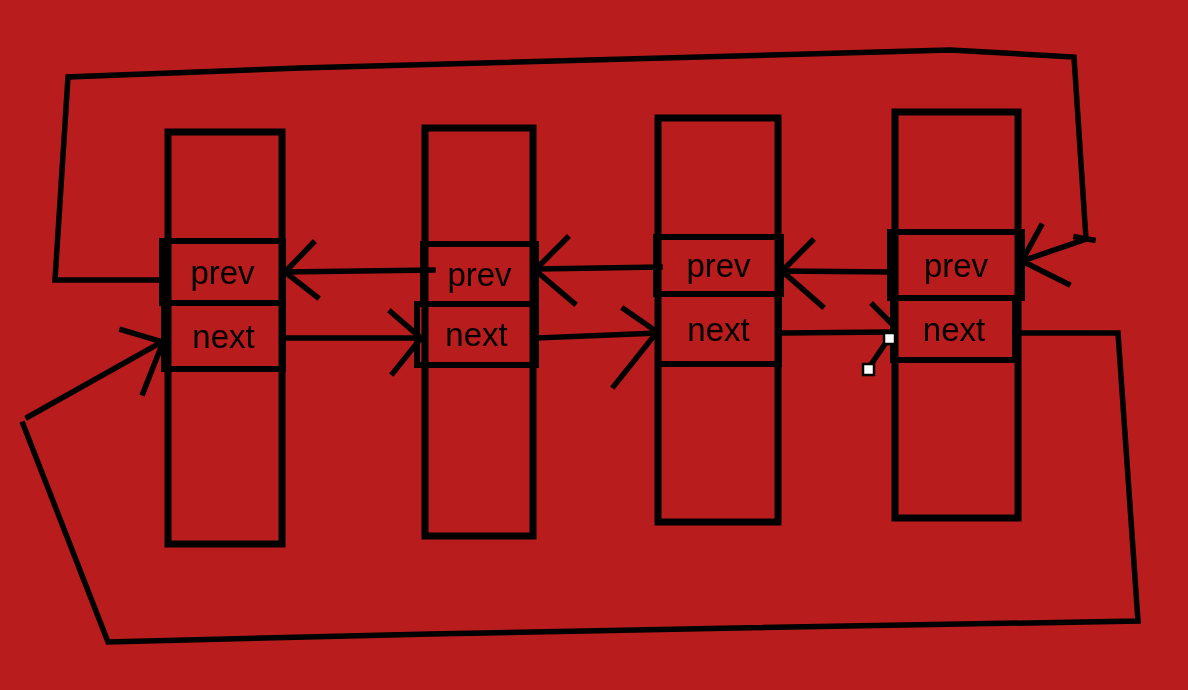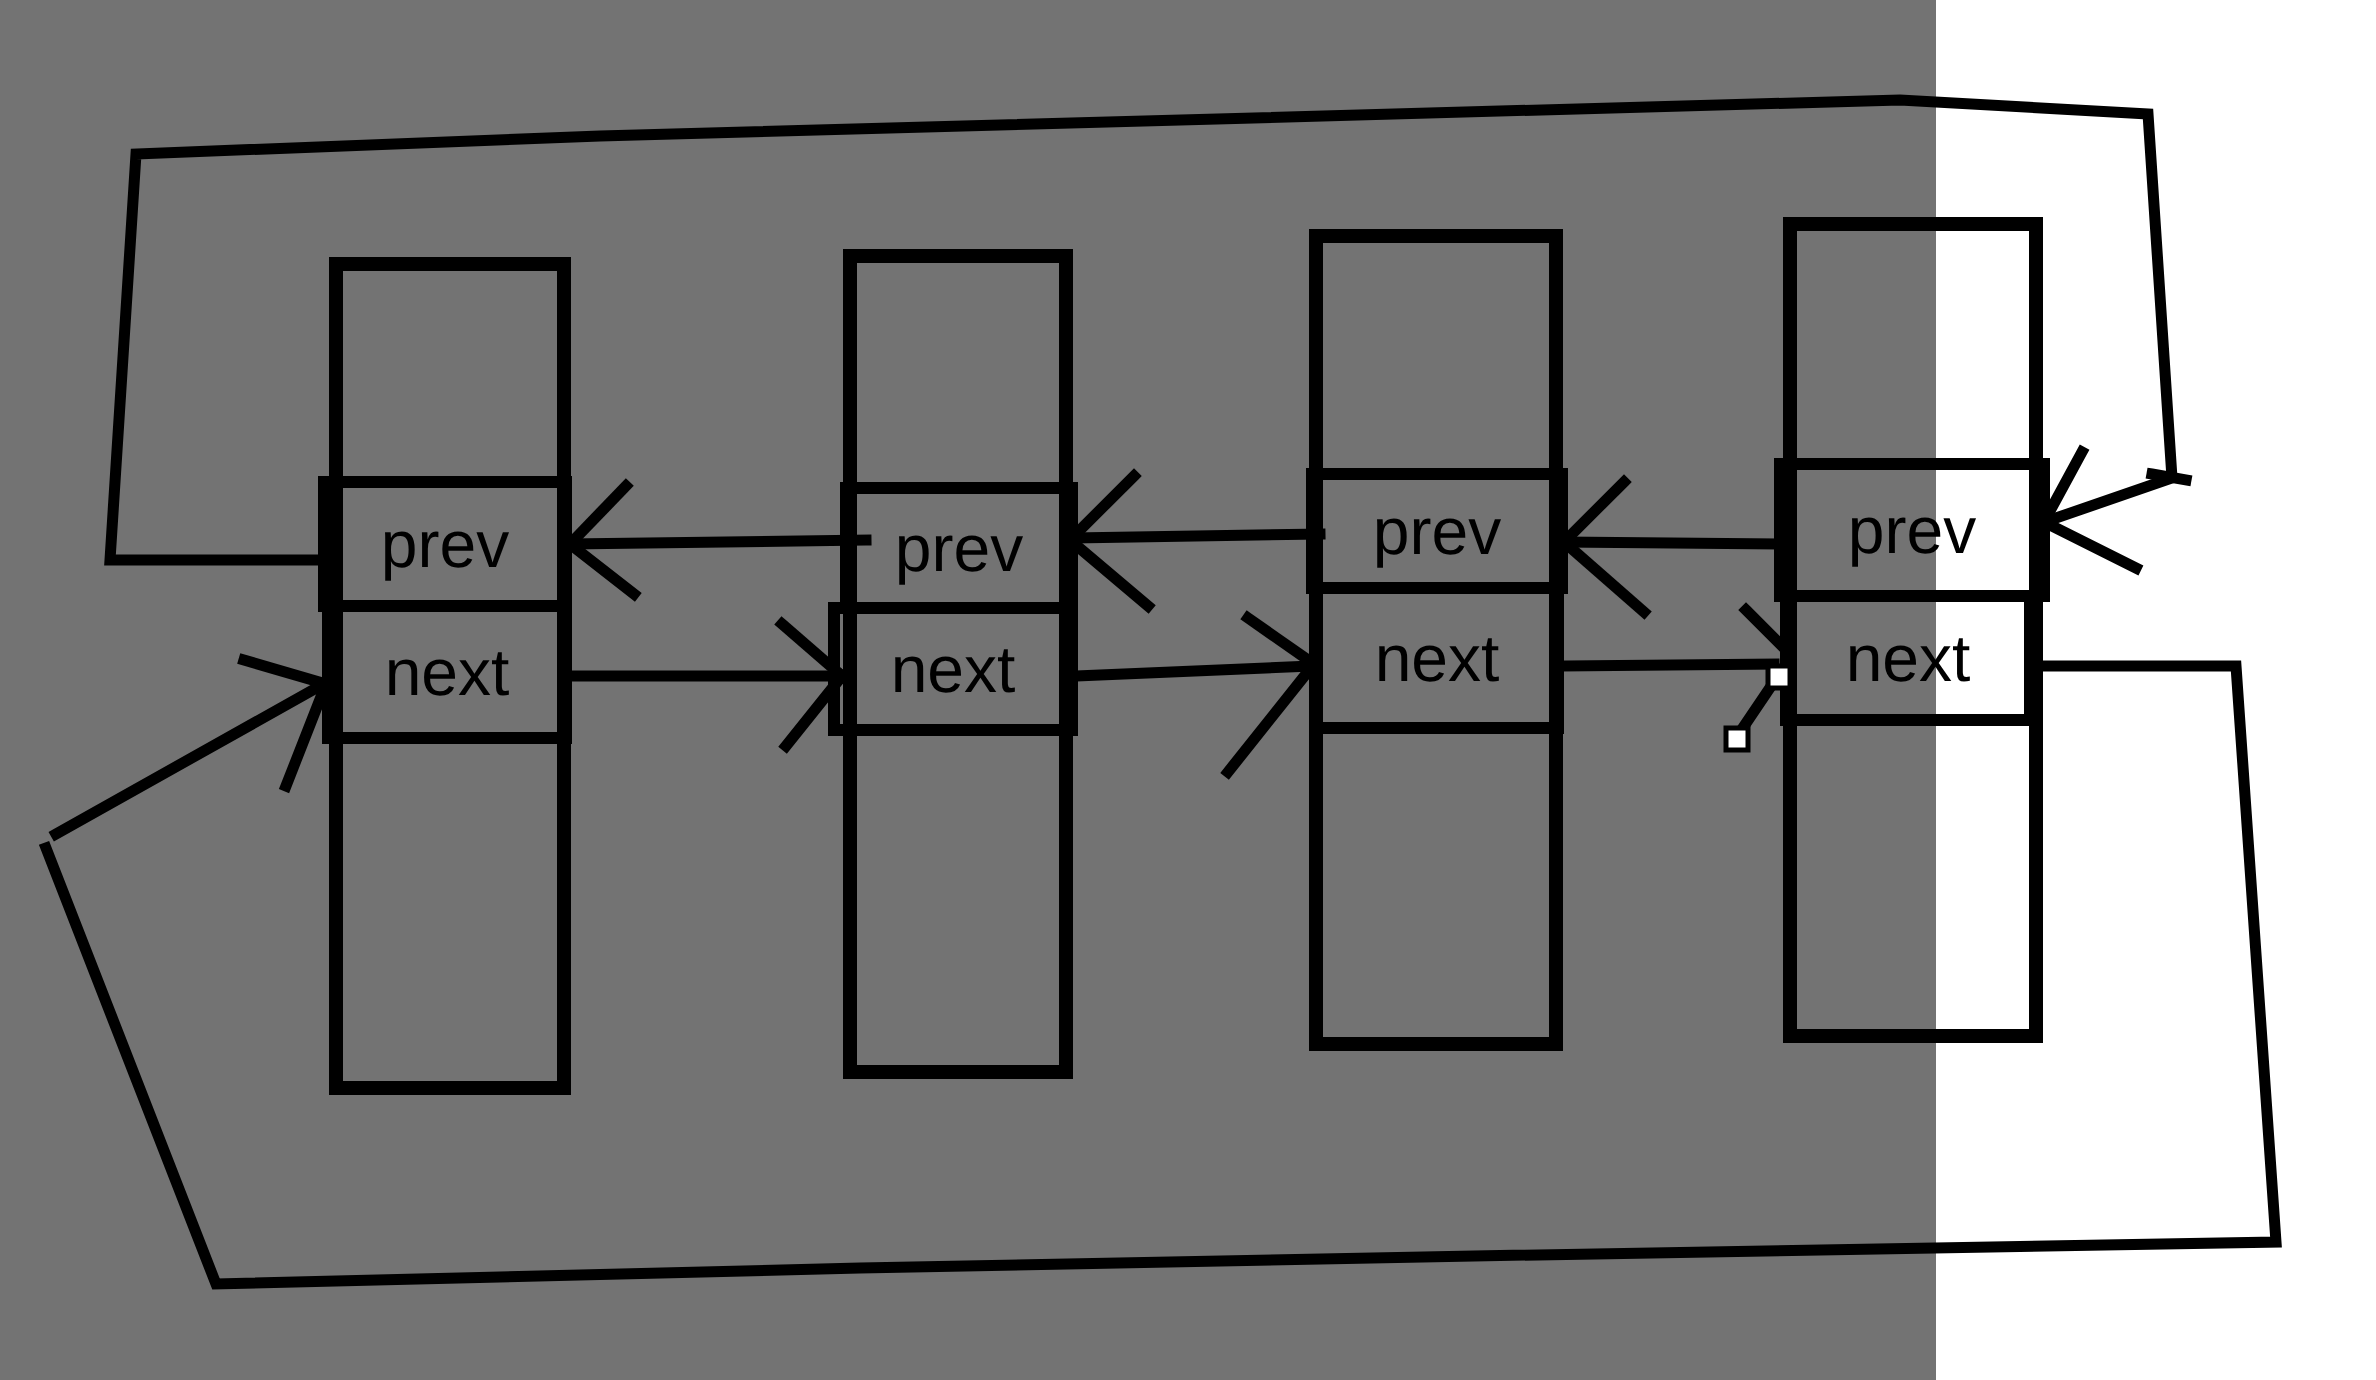--- a/index.html
+++ b/index.html
@@ -6,23 +6,23 @@
     margin: 0;
     padding: 0;
     background: #ffffff;
     width: 1188px;
     height: 690px;
     overflow: hidden;
     font-family: "Liberation Sans", sans-serif;
   }
   .canvas-wrap {
     position: relative;
-    width: 968px;
+    width: 1188px;
     height: 690px;
-    background: #737373;
+    background: #b91c1c;
   }
   svg { display: block; }
   svg text {
     font-family: "Liberation Sans", sans-serif;
     font-size: 33px;
     fill: #000000;
     text-anchor: middle;
   }
   .node-rect { fill: none; stroke: #000000; }
   .stroke-line { fill: none; stroke: #000000; }

